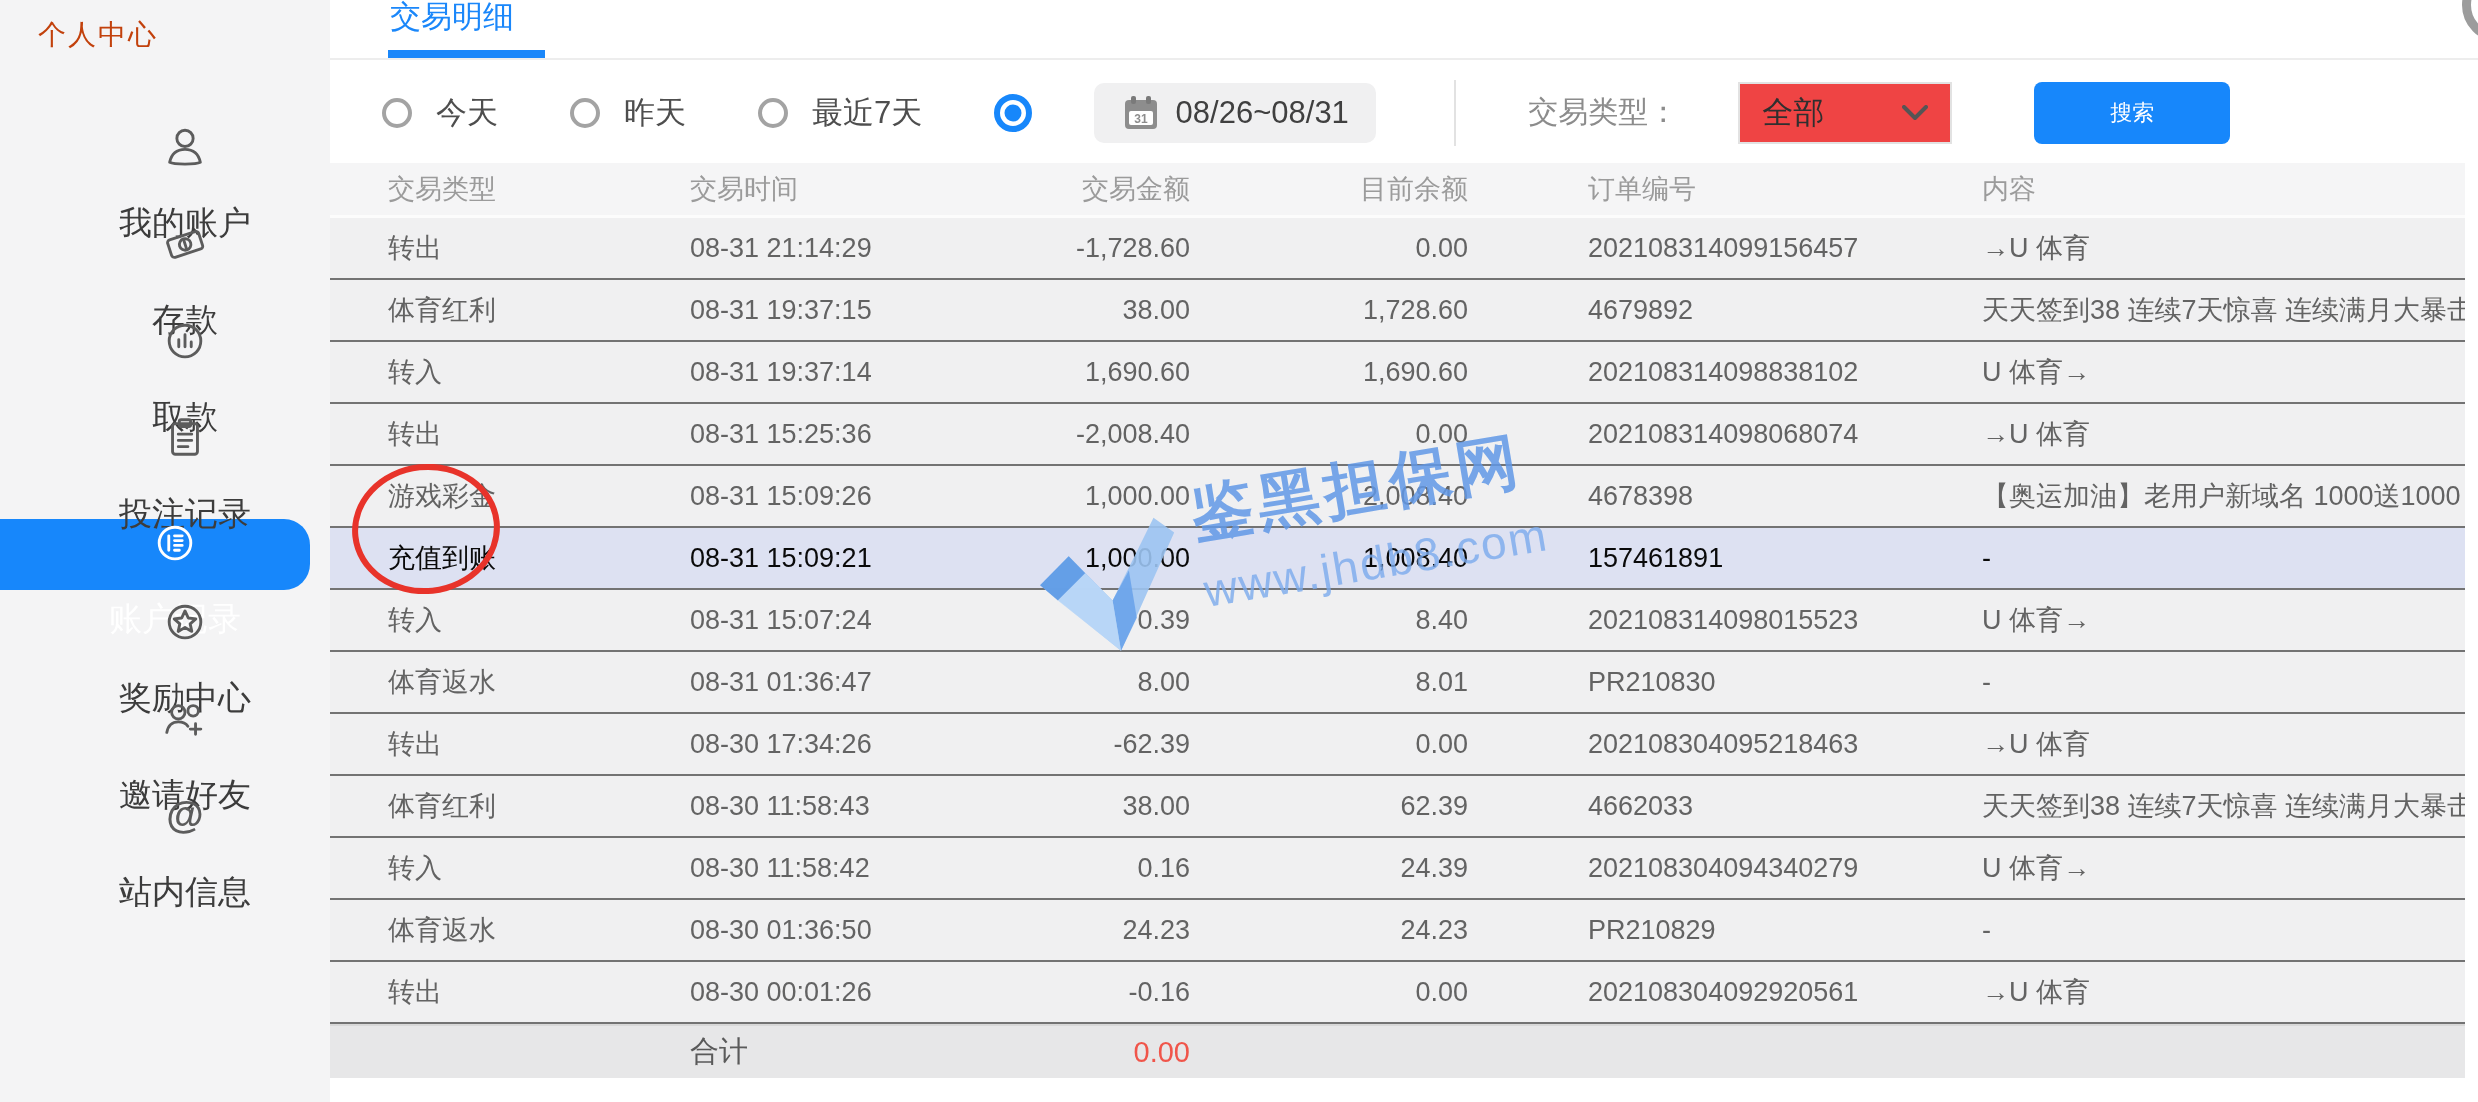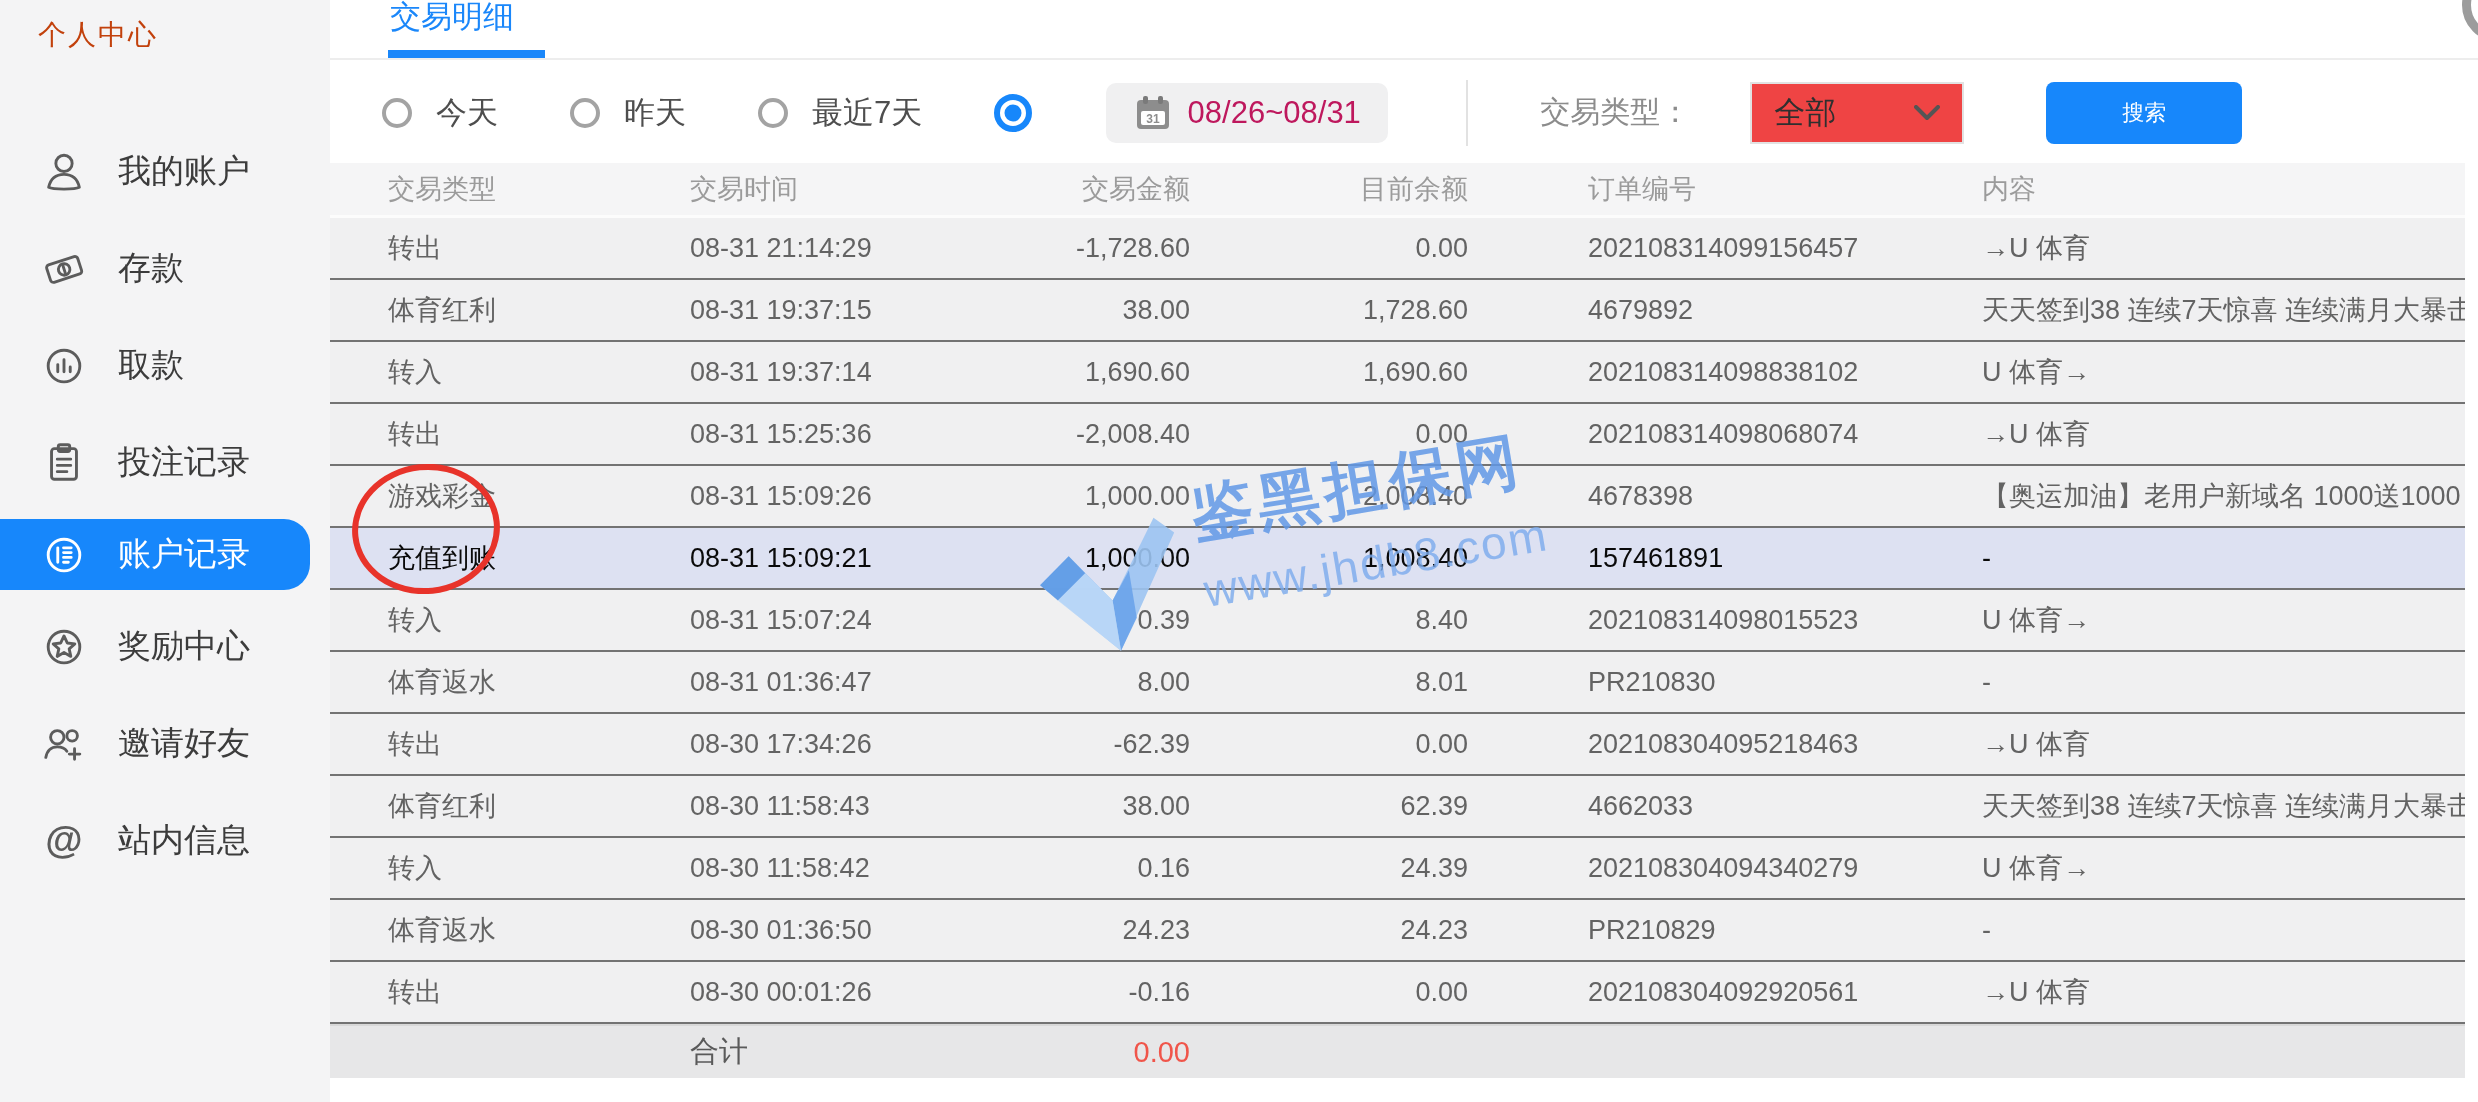--- a/index.html
+++ b/index.html
@@ -6,21 +6,21 @@
   html,body { width:2478px; height:1102px; }
   body {
     position:relative; overflow:hidden; background:#ffffff;
     font-family:"Liberation Sans","DejaVu Sans",sans-serif; color:#333;
   }
   
   .sidebar { position:absolute; left:0; top:0; width:330px; height:1102px; background:#f4f4f5; z-index:2; }
   .sidebar-title { position:absolute; left:38px; top:16px; font-size:28px; color:#c2410c; letter-spacing:2px; }
   .menu { position:absolute; top:123px; left:0; width:100%; }
   .menu-item { height:97px; display:flex; align-items:center; padding-left:40px; gap:30px;
-               color:#3c3c3c; font-size:33px; cursor:pointer; }
+               color:#3c3c3c; font-size:33px; cursor:pointer;flex-direction:column; }
   .menu-item .icn { width:48px; height:48px; color:#5c5c5c; display:flex; align-items:center; justify-content:center; flex:none; }
   .menu-item .icn svg { width:46px; height:46px; }
   .menu-item.active { background:#1787fb; color:#ffffff; width:310px; height:71px;
                       margin:8px 0; border-radius:0 26px 26px 0; }
   .menu-item.active .icn { color:#ffffff; }
   
   .tabbar { position:absolute; left:330px; top:0; right:0; height:60px; background:#fff;
             border-bottom:2px solid #ededed; z-index:1; }
   .tab { position:absolute; left:60px; top:-4px; color:#1a87fa; font-size:31px; }
   .tab-underline { position:absolute; left:58px; top:50px; width:157px; height:8px; background:#1a87fa; }
@@ -28,23 +28,23 @@
   .filterbar { position:absolute; left:330px; top:62px; right:0; height:101px; background:#fff;
                display:flex; align-items:center; z-index:1;gap:48px; }
   .radio-item { display:flex; align-items:center; gap:24px; font-size:31px; color:#4e4e4e; cursor:pointer; }
   .radio-item.first { margin-left:52px; }
   .radio-item + .radio-item { margin-left:24px; }
   .radio { width:30px; height:30px; border:4px solid #a3a3a3; border-radius:50%; background:#fff; flex:none; }
   .radio-sel { margin-left:24px; width:38px; height:38px; border:6px solid #1787fb; border-radius:50%;
                position:relative; background:#fff; flex:none; cursor:pointer; }
   .radio-sel::after { content:""; position:absolute; left:50%; top:50%; transform:translate(-50%,-50%);
                       width:17px; height:17px; border-radius:50%; background:#1787fb; }
-  .datebox { margin-left:26px; width:282px; height:60px; background:#f0f0f1; border-radius:10px;
+  .datebox { margin-left:14px; width:282px; height:60px; background:#f0f0f1; border-radius:10px;
              display:flex; align-items:center; justify-content:center; gap:16px;
-             font-size:31px; color:#be185d; cursor:pointer; }
+             font-size:31px; color:#404040; cursor:pointer; }
   .vdivider { margin-left:30px; width:2px; height:66px; background:#e2e2e2; }
   .type-label { margin-left:24px; font-size:30px; color:#8c8c8c; }
   .select { margin-left:12px; width:214px; height:62px; background:#ef4444; border:2px solid #e2e2e2;
             border-radius:0; display:flex; align-items:center; justify-content:space-between;
             padding:0 22px; font-size:31px; color:#2f2f2f; cursor:pointer; }
   .search-btn { margin-left:34px; width:196px; height:62px; background:#1787fb; border:none; border-radius:8px;
                 color:#fff; font-size:22px; display:flex; align-items:center; justify-content:center; cursor:pointer; }
   
   .table { position:absolute; left:330px; top:163px; width:2135px; z-index:1; }
   .grid { display:grid; grid-template-columns:360px 320px 180px 278px 514px 483px; align-items:center; }

